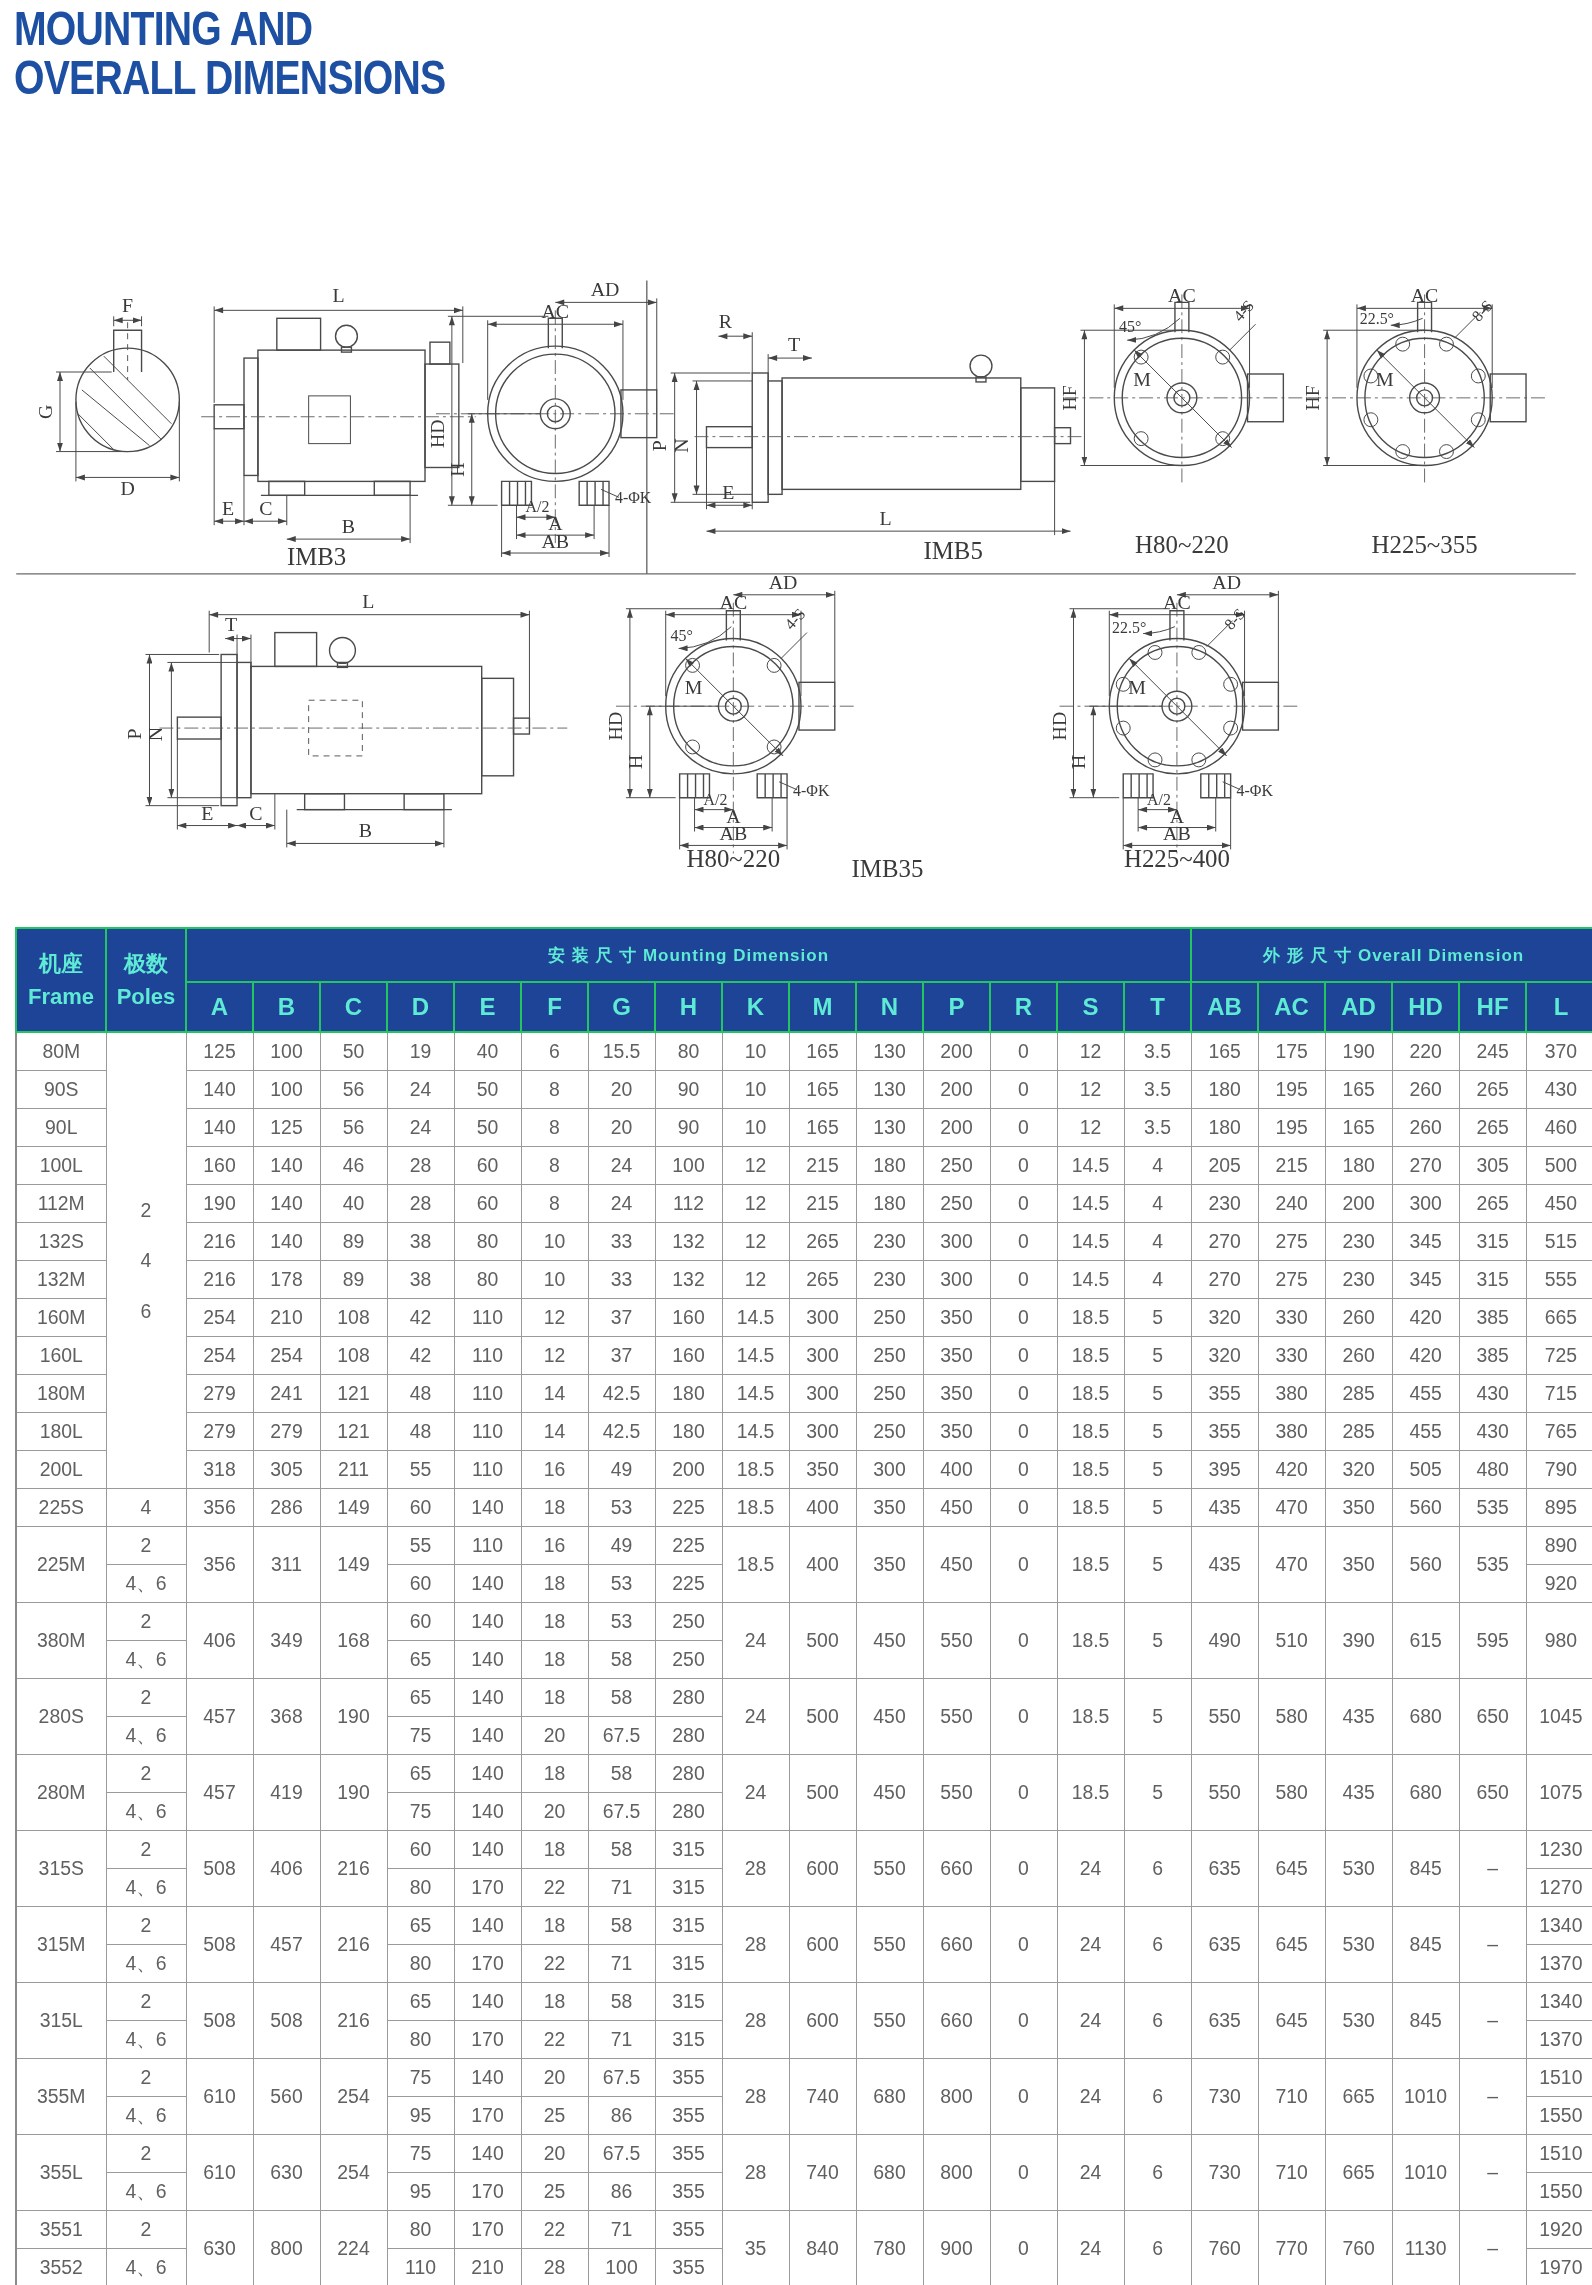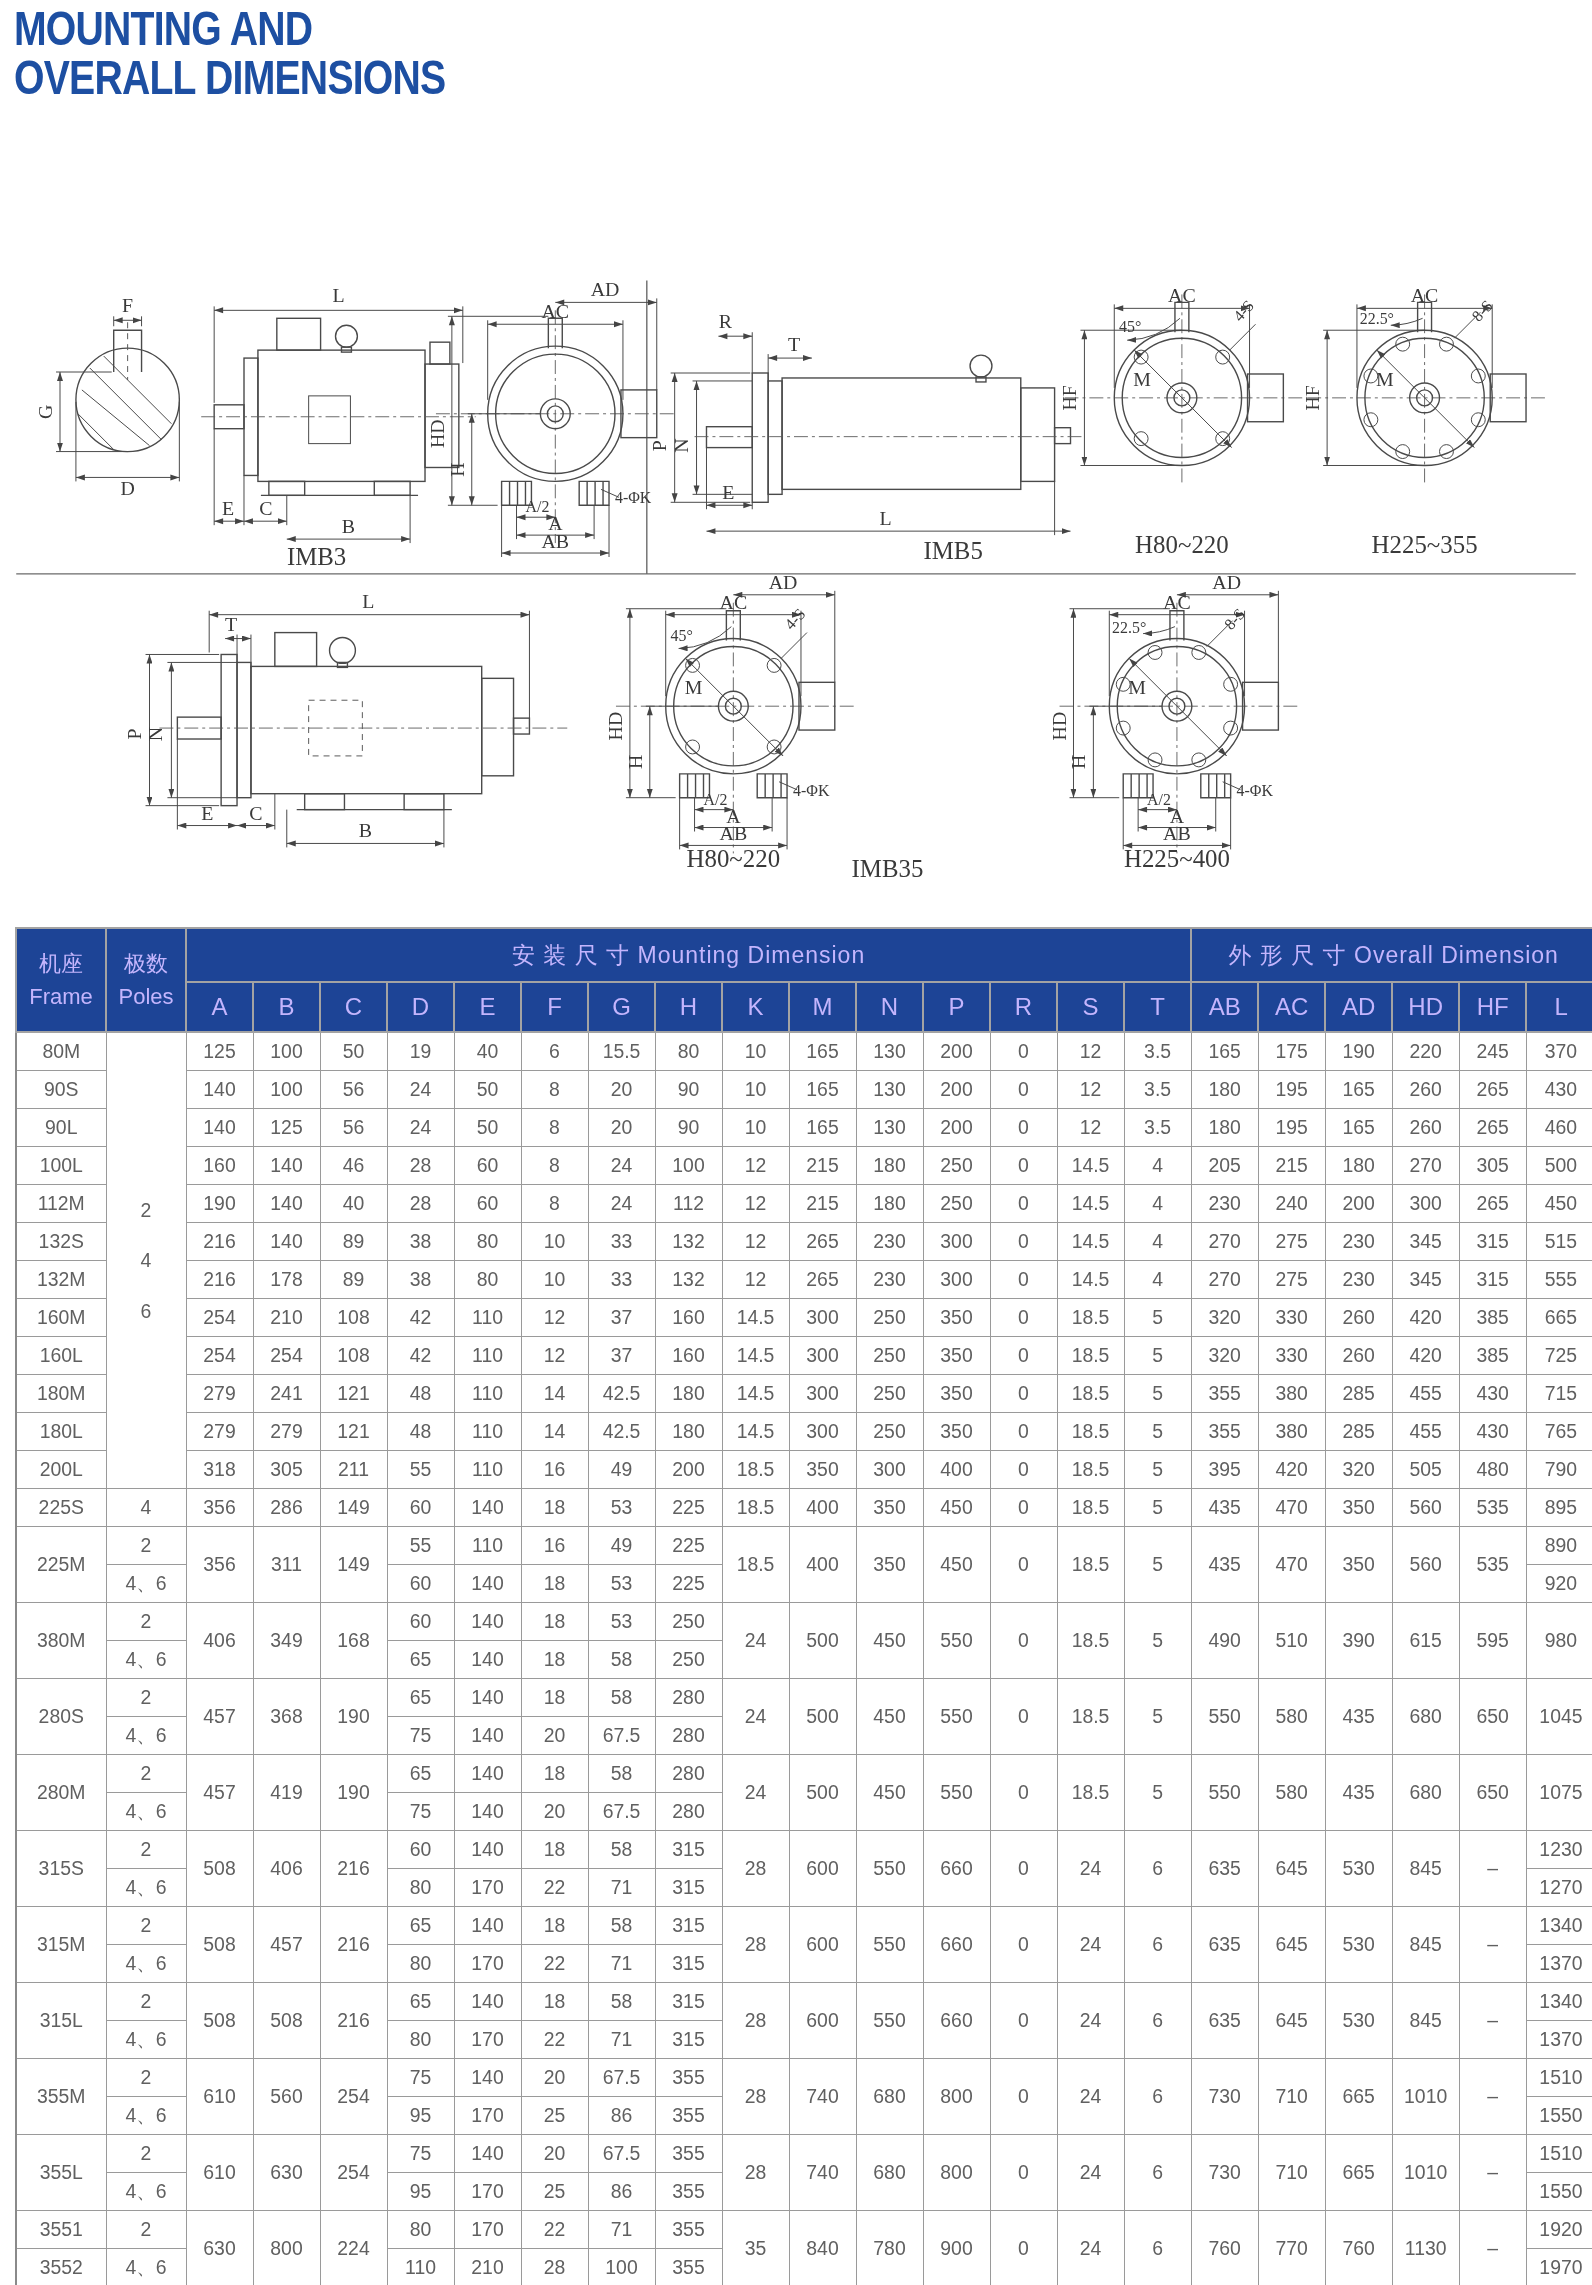--- a/index.html
+++ b/index.html
@@ -20,23 +20,23 @@
   .dsh{fill:none;stroke:#5a5a5a;stroke-width:1;stroke-dasharray:6 5;}
   .dv{fill:none;stroke:#6a6a6a;stroke-width:1.4;}
   text.dl{fill:#3a3a3a;font:20px "Liberation Serif",serif;text-anchor:middle;}
   text.cap{fill:#3a3a3a;font:25px "Liberation Serif",serif;text-anchor:middle;}
   .sm{font-size:16px !important;}
   .it{font-style:italic;}
   .ta-s{text-anchor:start !important;}
   
   table.dim{position:absolute;left:15px;top:927px;width:1562px;border-collapse:collapse;
             table-layout:fixed;border:2px solid #8a8a8a;}
-  table.dim thead th{background:#1d4496;color:#c4b5fd;font-weight:normal;border:2px solid #a3a3a3;
+  table.dim thead th{background:#1d4496;color:#5eead4;font-weight:bold;border:2px solid #22c55e;
                      padding:0;}
-  th.hgroup{font-size:23px;height:52px;letter-spacing:1px;}
+  th.hgroup{font-size:17px;height:52px;letter-spacing:1px;}
   th.hcol{font-size:24px;height:48px;}
   th.hframe{font-size:22px;white-space:pre-line;line-height:1.5;}
   table.dim td{border:1px solid #9a9a9a;color:#606060;font-size:19.4px;text-align:center;
                height:37px;padding:0;overflow:hidden;}
   td.polesbig{white-space:pre-line;line-height:2.6;font-size:20px;}
   td.smcell{font-size:15px;letter-spacing:-0.5px;}
 </style>
 </head>
 <body>
 

